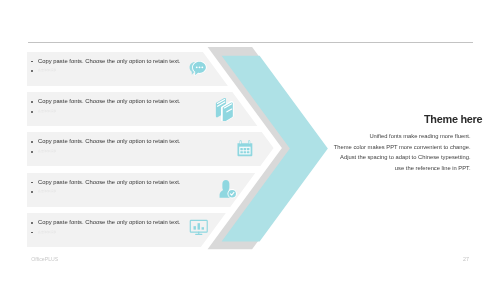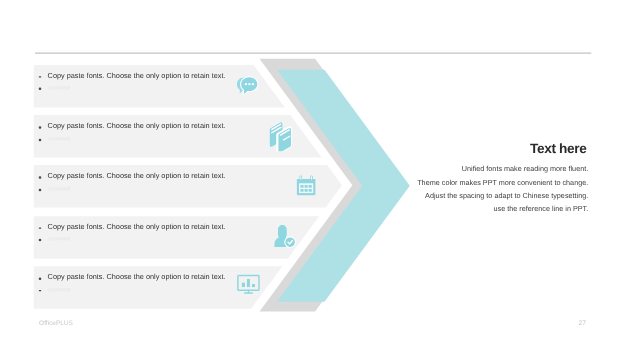--- a/index.html
+++ b/index.html
@@ -146,21 +146,21 @@
           <rect x="14.2" y="9.2" width="3.6" height="9.6"></rect>
           <rect x="20.2" y="15.2" width="3.6" height="3.6"></rect>
         </g>
         <g fill="none" stroke="#8fd7e0" stroke-width="1.7" stroke-linecap="round">
           <path d="M16.0 22.6 L16.0 25.6"></path>
           <path d="M11.4 25.8 L20.6 25.8"></path>
         </g>
       </svg>
     </div>
 
-  <div class="title">Text here</div>
+  <div class="title">Theme here</div>
   <div class="body-text">
       <div>Unified fonts make reading more fluent.</div>
       <div>Theme color makes PPT more convenient to change.</div>
       <div>Adjust the spacing to adapt to Chinese typesetting.</div>
       <div>use the reference line in PPT.</div>
     </div>
 
   <div class="footer-txt">OfficePLUS</div>
   <div class="pagenum">27</div>
 </div>

